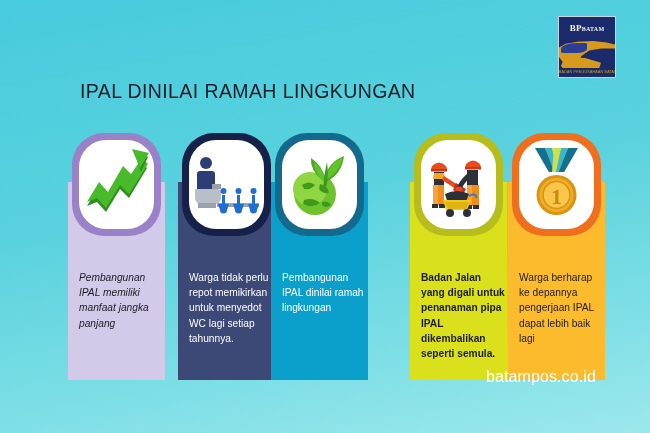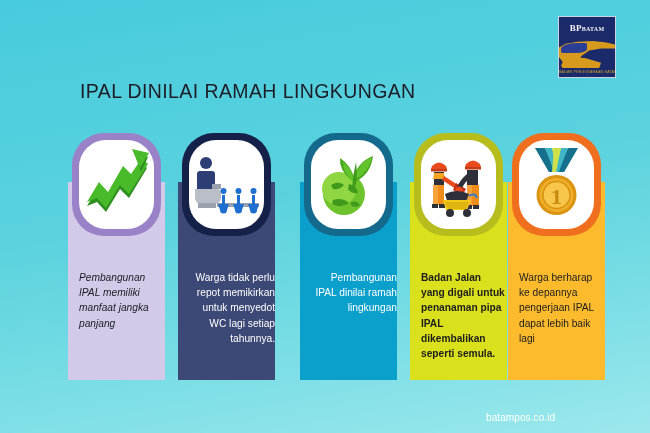--- a/index.html
+++ b/index.html
@@ -70,34 +70,34 @@
     position:absolute;left:11px;top:7px;width:75px;height:89px;
     background:#ffffff;border-radius:27px;overflow:hidden;
   }
   .card .cap{
     position:absolute;left:4px;top:84px;width:89px;height:24px;
   }
   .card .txt{
     position:absolute;left:11px;top:137px;width:86px;
     font-size:10.2px;line-height:15.2px;color:#1c1c22;
   }
-  .card.dark .txt{color:#ffffff;text-align:right;}
+  .card.dark .txt{color:#ffffff;}
   #c1{left:68px;font-style:italic;}
   #c2{left:178px;}
-  #c3{left:300px;}
+  #c3{left:271px;}
   #c4{left:410px;font-weight:bold;}
   #c5{left:508px;}
 
   
   .icn{position:absolute;left:0;top:0;width:75px;height:89px;}
 
   
   #wm{
     position:absolute;left:486px;top:368px;
-    font-size:10px;color:#ffffff;letter-spacing:.1px;margin-top:44px;
+    font-size:16px;color:#ffffff;letter-spacing:.1px;
   }
 </style>
 </head>
 <body>
 
 <div id="stage">
 
   <div id="logo">
     <div class="bp-wrap">
       <div class="bird"></div>

